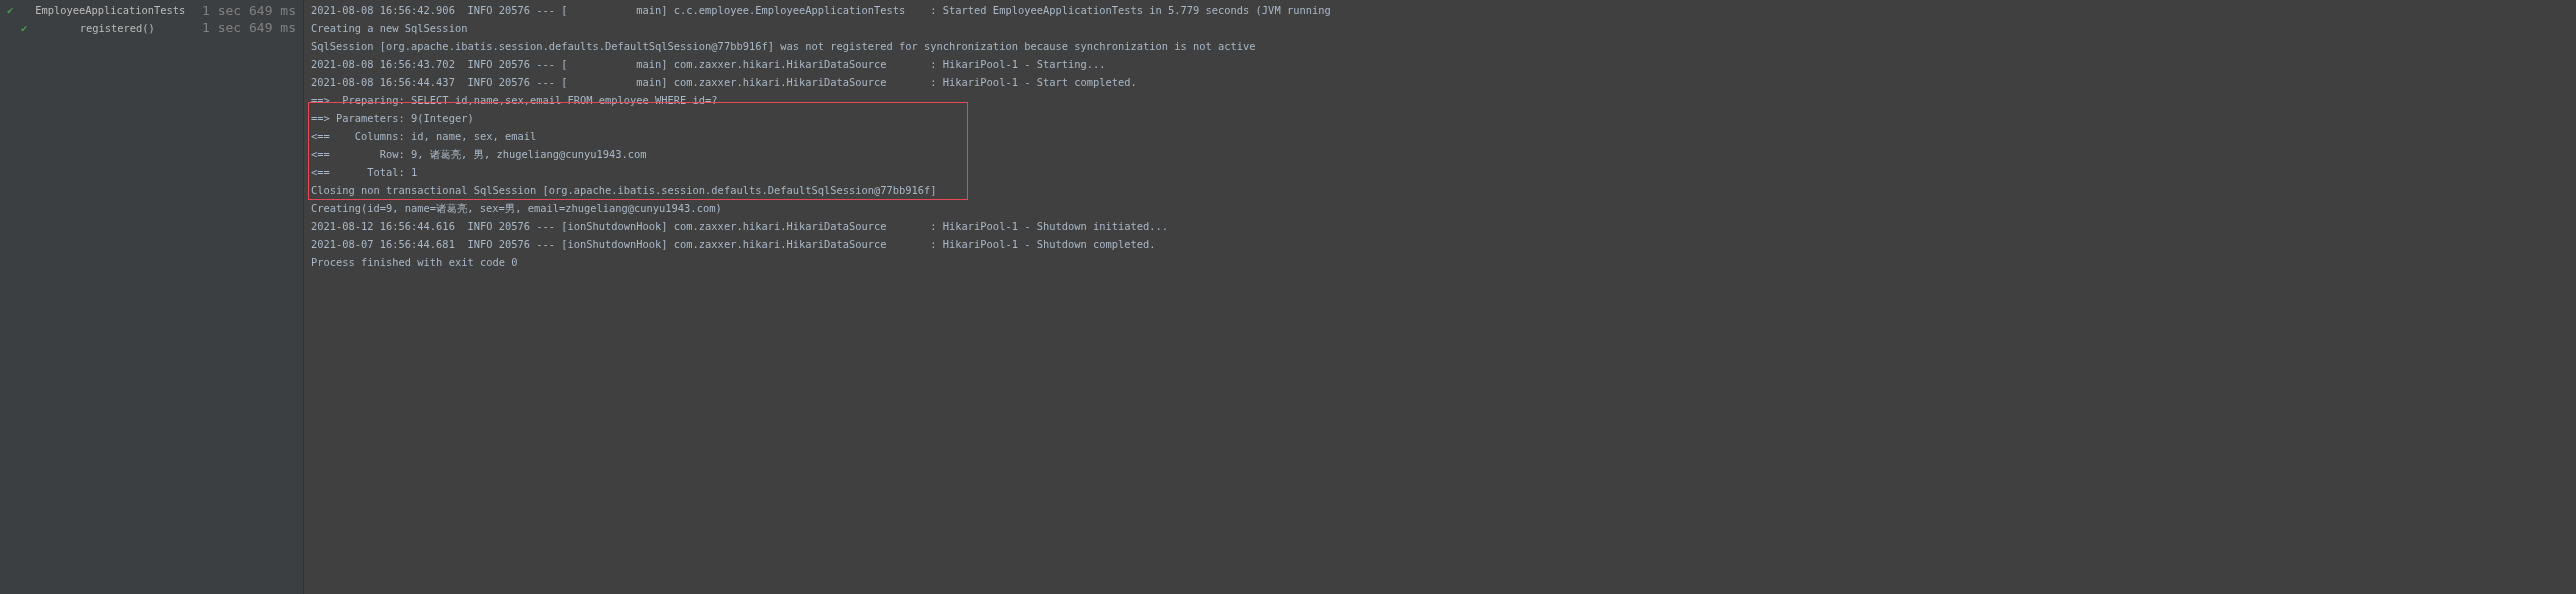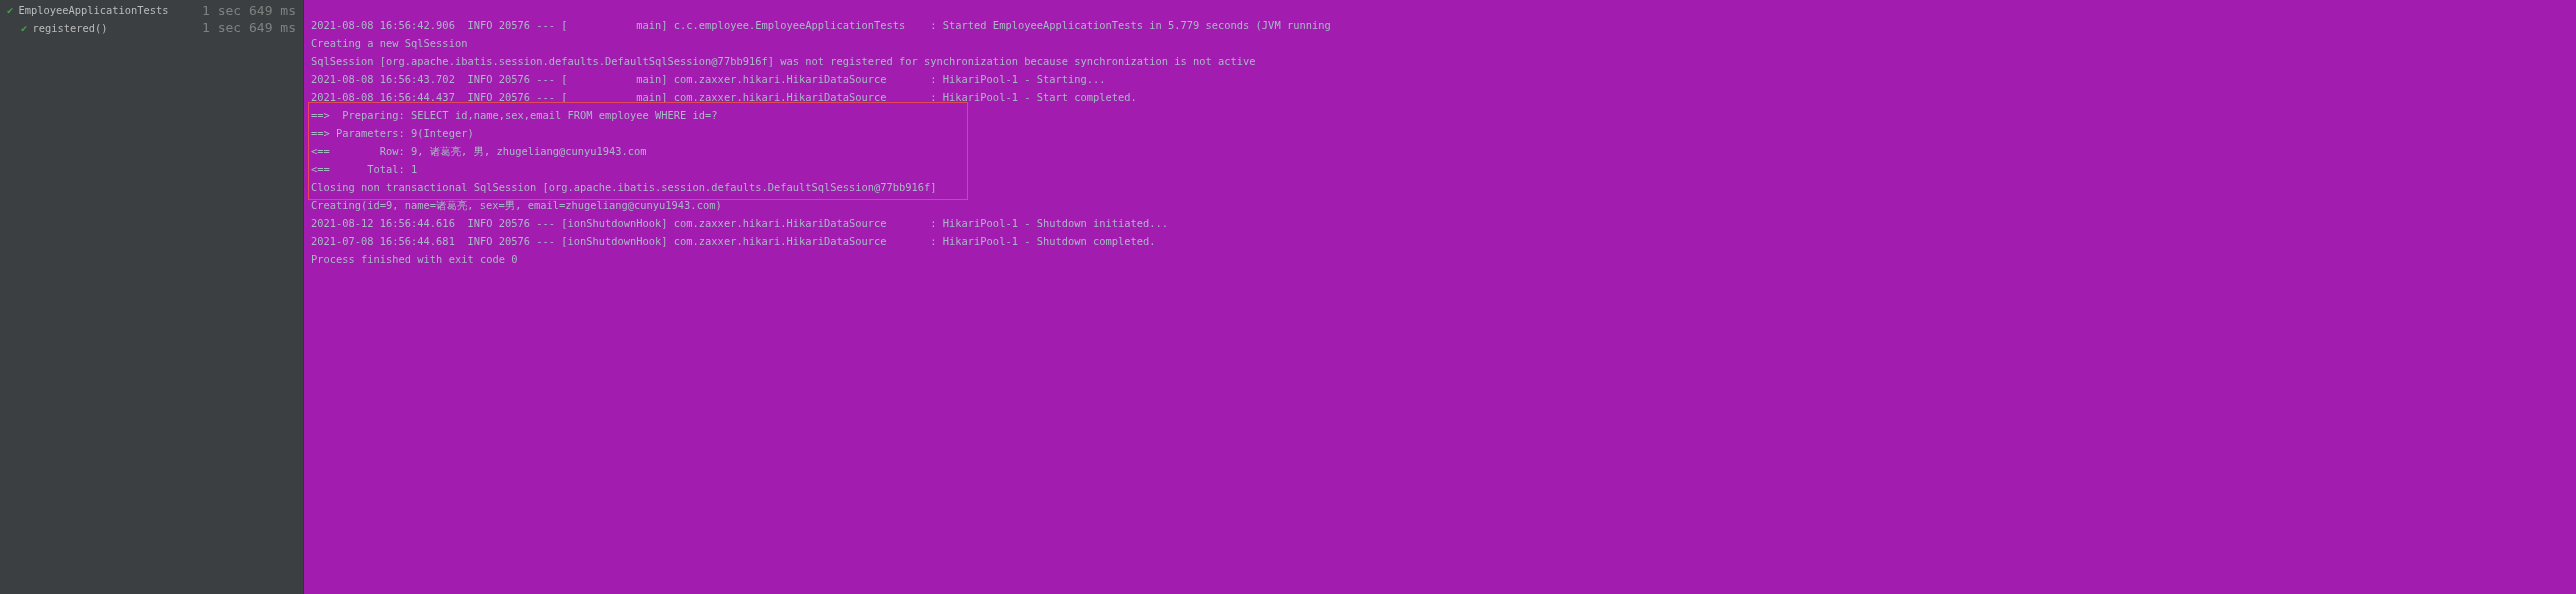--- a/index.html
+++ b/index.html
@@ -32,35 +32,36 @@
       padding-left: 21px;
     }
     .checkmark {
       color: #499c54;
       font-weight: bold;
       margin-right: 5.2px;
     }
     .test-name {
       color: #bbbbbb;
       flex: 1;
+      text-align: center;
     }
     .test-time {
       color: #808080;
       font-size: 13px;
     }
     .test-time-main {
       color: #808080;
     }
     .test-time-ms {
       color: #808080;
     }
     .console-panel {
       flex: 1;
-      background: #a21caf;
-      padding: 16px 7px;
+      background: #404040;
+      padding: 1px 7px;
       overflow: hidden;
       position: relative;
     }
     .console-line {
       line-height: 18px;
       white-space: pre;
       font-family: 'Menlo', 'Monaco', 'Consolas', monospace;
     }
     .highlight-box {
       position: absolute;
@@ -93,23 +94,24 @@
 </div>
 
 <div class="console-panel">
   <div class="console-line">2021-08-08 16:56:42.906  INFO 20576 --- [           main] c.c.employee.EmployeeApplicationTests    : Started EmployeeApplicationTests in 5.779 seconds (JVM running</div>
   <div class="console-line">Creating a new SqlSession</div>
   <div class="console-line">SqlSession [org.apache.ibatis.session.defaults.DefaultSqlSession@77bb916f] was not registered for synchronization because synchronization is not active</div>
   <div class="console-line">2021-08-08 16:56:43.702  INFO 20576 --- [           main] com.zaxxer.hikari.HikariDataSource       : HikariPool-1 - Starting...</div>
   <div class="console-line">2021-08-08 16:56:44.437  INFO 20576 --- [           main] com.zaxxer.hikari.HikariDataSource       : HikariPool-1 - Start completed.</div>
   <div class="console-line">==&gt;  Preparing: SELECT id,name,sex,email FROM employee WHERE id=?</div>
   <div class="console-line">==&gt; Parameters: 9(Integer)</div>
+  <div class="console-line">&lt;==    Columns: id, name, sex, email</div>
   <div class="console-line">&lt;==        Row: 9, 诸葛亮, 男, zhugeliang@cunyu1943.com</div>
   <div class="console-line">&lt;==      Total: 1</div>
   <div class="console-line">Closing non transactional SqlSession [org.apache.ibatis.session.defaults.DefaultSqlSession@77bb916f]</div>
   <div class="console-line">Creating(id=9, name=诸葛亮, sex=男, email=zhugeliang@cunyu1943.com)</div>
   <div class="console-line">2021-08-12 16:56:44.616  INFO 20576 --- [ionShutdownHook] com.zaxxer.hikari.HikariDataSource       : HikariPool-1 - Shutdown initiated...</div>
-  <div class="console-line">2021-07-08 16:56:44.681  INFO 20576 --- [ionShutdownHook] com.zaxxer.hikari.HikariDataSource       : HikariPool-1 - Shutdown completed.</div>
+  <div class="console-line">2021-08-07 16:56:44.681  INFO 20576 --- [ionShutdownHook] com.zaxxer.hikari.HikariDataSource       : HikariPool-1 - Shutdown completed.</div>
   <div class="console-line"></div>
   <div class="console-line">Process finished with exit code 0</div>
   <div class="highlight-box"></div>
 </div>
 
 
 </body></html>

